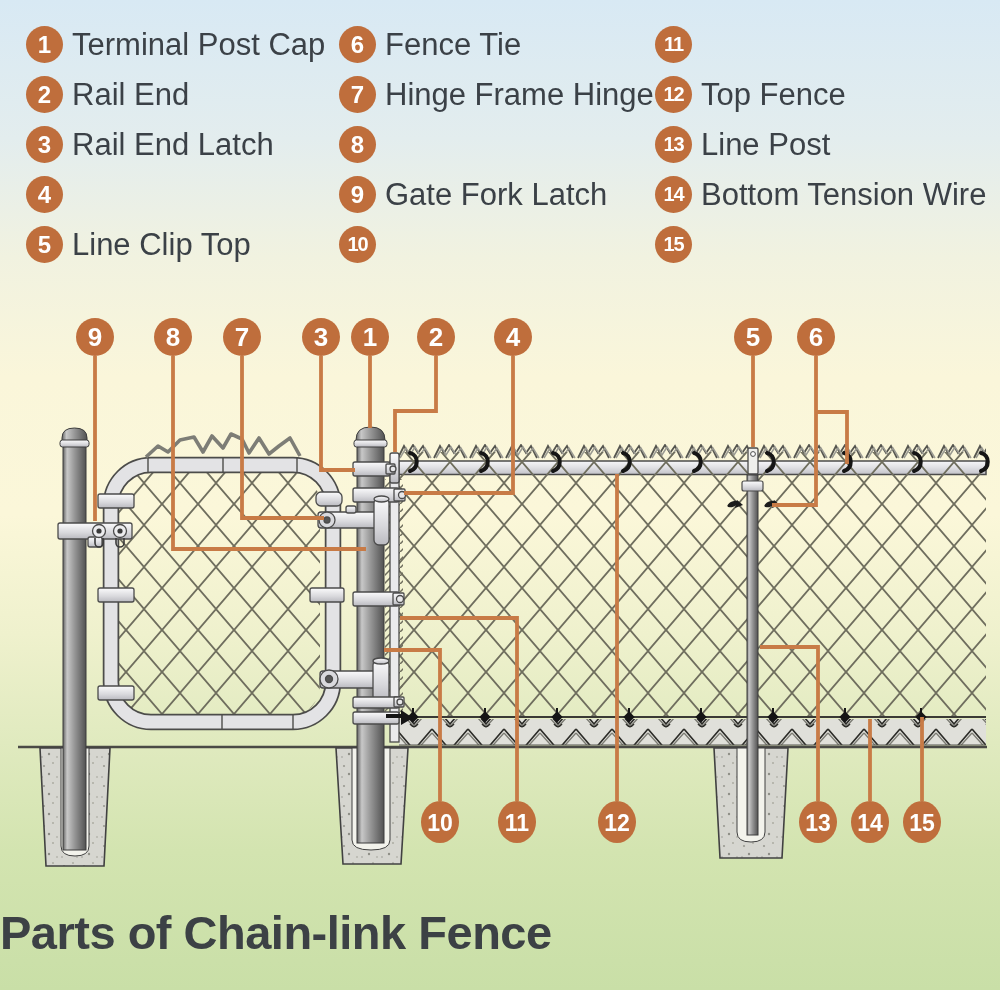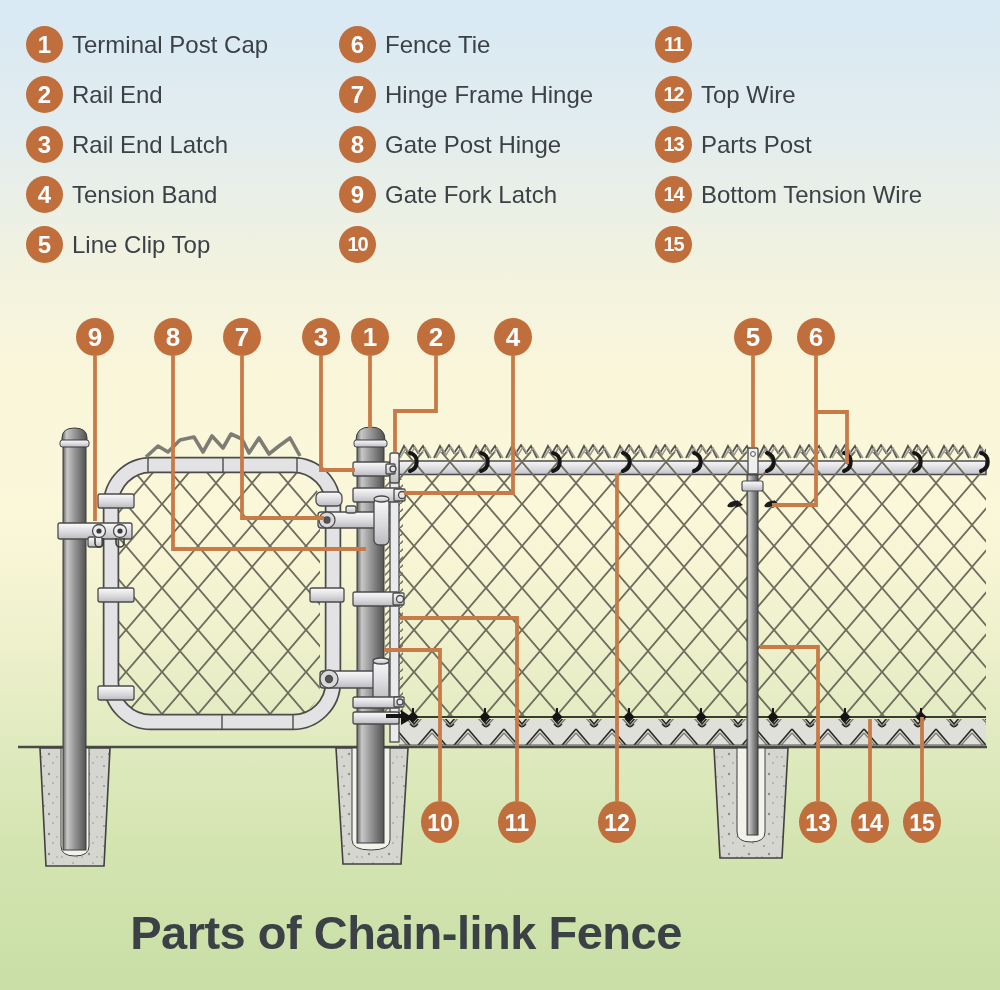--- a/index.html
+++ b/index.html
@@ -11,23 +11,23 @@
   #diagram{position:absolute;left:0;top:0;}
   #legend{position:absolute;left:0;top:0;width:1000px;}
   .legend-col{position:absolute;top:26px;}
   .legend-row{display:flex;align-items:center;margin-bottom:13px;height:37px;}
   .badge{
     flex:0 0 37px;width:37px;height:37px;border-radius:50%;
     background:#bf6e3c;color:#fff;font-weight:bold;font-size:24px;
     display:flex;align-items:center;justify-content:center;margin-right:9px;
   }
   .badge.two{font-size:20px;letter-spacing:-1px;}
-  .legend-label{font-size:24px;color:#3b4147;white-space:nowrap;text-align:right;}
+  .legend-label{font-size:31px;color:#3b4147;white-space:nowrap;text-align:right;}
   #title{
-    position:absolute;left:0;top:905px;width:812px;text-align:center;
+    position:absolute;left:0;top:905px;width:812px;
     font-size:47px;font-weight:bold;color:#3c4145;letter-spacing:-0.5px;
   }
 </style>
 </head>
 <body>
 
 <svg id="diagram" width="1000" height="990" viewBox="0 0 1000 990" xmlns="http://www.w3.org/2000/svg">
   <defs>
     <linearGradient id="postG" x1="0" y1="0" x2="1" y2="0">
       <stop offset="0" stop-color="#636363"></stop>
@@ -326,59 +326,57 @@
       <div class="legend-row">
         <span class="badge">2</span>
         <span class="legend-label">Rail End</span>
       </div>
       <div class="legend-row">
         <span class="badge">3</span>
         <span class="legend-label">Rail End Latch</span>
       </div>
       <div class="legend-row">
         <span class="badge">4</span>
-        <span class="legend-label">Tension Band</span>
       </div>
       <div class="legend-row">
         <span class="badge">5</span>
         <span class="legend-label">Line Clip Top</span>
       </div>
     </div>
     <div class="legend-col" style="left: 339px;">
       <div class="legend-row">
         <span class="badge">6</span>
         <span class="legend-label">Fence Tie</span>
       </div>
       <div class="legend-row">
         <span class="badge">7</span>
         <span class="legend-label">Hinge Frame Hinge</span>
       </div>
       <div class="legend-row">
         <span class="badge">8</span>
-        <span class="legend-label">Gate Post Hinge</span>
       </div>
       <div class="legend-row">
         <span class="badge">9</span>
         <span class="legend-label">Gate Fork Latch</span>
       </div>
       <div class="legend-row">
         <span class="badge two">10</span>
       </div>
     </div>
     <div class="legend-col" style="left: 655px;">
       <div class="legend-row">
         <span class="badge two">11</span>
       </div>
       <div class="legend-row">
         <span class="badge two">12</span>
-        <span class="legend-label">Top Wire</span>
+        <span class="legend-label">Top Fence</span>
       </div>
       <div class="legend-row">
         <span class="badge two">13</span>
-        <span class="legend-label">Parts Post</span>
+        <span class="legend-label">Line Post</span>
       </div>
       <div class="legend-row">
         <span class="badge two">14</span>
         <span class="legend-label">Bottom Tension Wire</span>
       </div>
       <div class="legend-row">
         <span class="badge two">15</span>
       </div>
     </div>
   </div>

